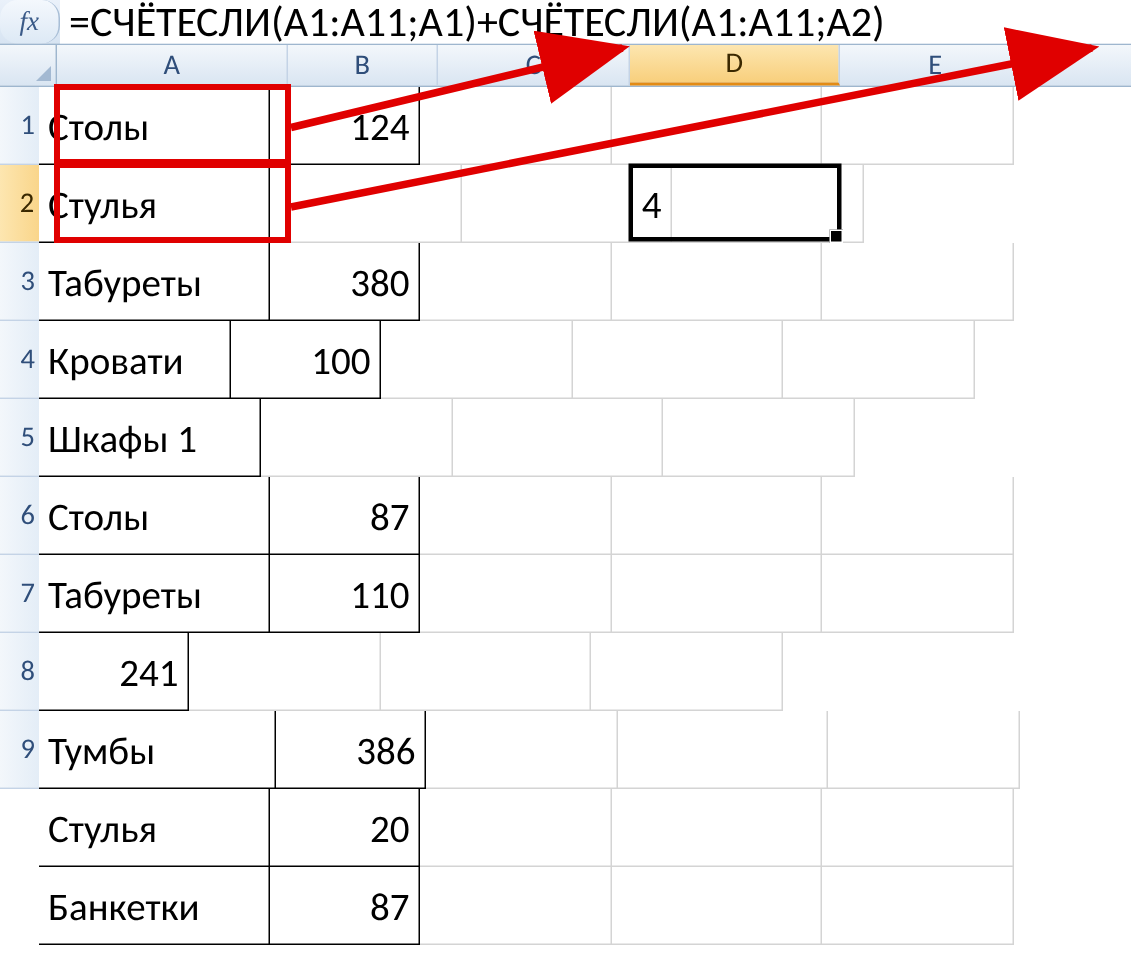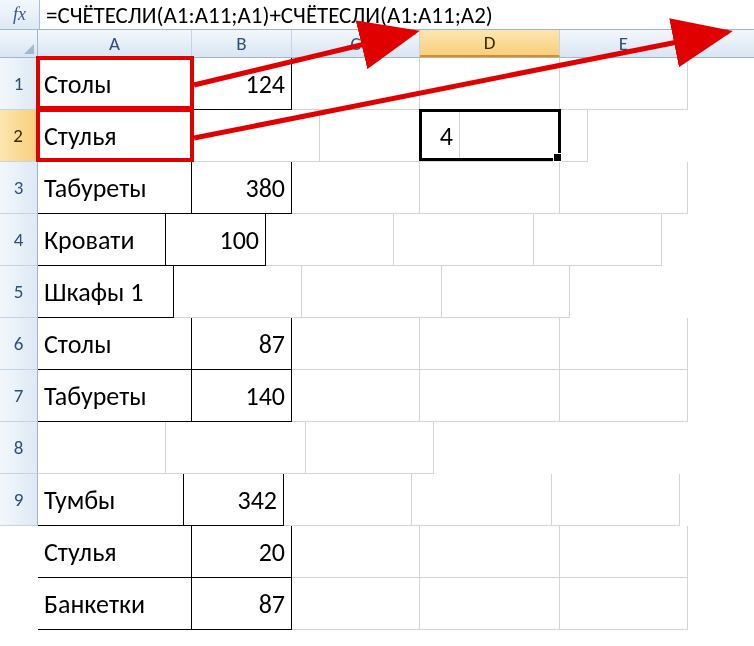--- a/index.html
+++ b/index.html
@@ -22,26 +22,27 @@
     width: 40px;
     display: flex;
     align-items: center;
     justify-content: center;
     border-right: 1px solid #a8bed6;
     font-style: italic;
     font-family: "Times New Roman", serif;
     font-size: 18px;
     color: #3a5a88;
     background: linear-gradient(#f4f8fd, #dde9f5);
+    border-radius: 12px;
   }
   .formula-input {
     flex: 1;
     background: #fff;
     border: none;
-    font-size: 23px;
+    font-size: 28px;
     padding: 2px 6px;
     font-family: Calibri, Arial, sans-serif;
     color: #000;
   }
   .grid-wrap {
     position: relative;
   }
   .corner {
     position: absolute;
     left: 0; top: 0;
@@ -95,21 +96,21 @@
     font-size: 19px;
     color: #2f4e7a;
   }
   .row-head.selected {
     background: linear-gradient(to right, #fde6b0, #f8cf7c);
     border-right: 2px solid #e38b14;
     color: #3a2800;
   }
   .cells {
     position: absolute;
-    left: 38px; top: 28px;
+    left: 26px; top: 28px;
   }
   .row {
     display: flex;
     height: 52px;
   }
   .cell {
     height: 52px;
     border-right: 1px solid #d4d4d4;
     border-bottom: 1px solid #d4d4d4;
     font-size: 26px;
@@ -204,47 +205,48 @@
       <div class="cell" style="width:128px"></div>
     </div>
     <div class="row">
       <div class="cell data-border-br" style="width:128px">Кровати</div>
       <div class="cell num data-border-br" style="width:100px">100</div>
       <div class="cell" style="width:128px"></div>
       <div class="cell" style="width:140px"></div>
       <div class="cell" style="width:128px"></div>
     </div>
     <div class="row">
-      <div class="cell data-border-br" style="width:136px">Шкафы 1</div>
+      <div class="cell data-border-br" style="width:148px">Шкафы 1</div>
       <div class="cell" style="width:128px"></div>
       <div class="cell" style="width:140px"></div>
       <div class="cell" style="width:128px"></div>
     </div>
     <div class="row">
       <div class="cell data-border-br" style="width:154px">Столы</div>
       <div class="cell num data-border-br" style="width:100px">87</div>
       <div class="cell" style="width:128px"></div>
       <div class="cell" style="width:140px"></div>
       <div class="cell" style="width:128px"></div>
     </div>
     <div class="row">
       <div class="cell data-border-br" style="width:154px">Табуреты</div>
-      <div class="cell num data-border-br" style="width:100px">140</div>
-      <div class="cell" style="width:128px"></div>
-      <div class="cell" style="width:140px"></div>
-      <div class="cell" style="width:128px"></div>
-    </div>
-    <div class="row">
-      <div class="cell" style="width:128px"></div>
-      <div class="cell" style="width:140px"></div>
-      <div class="cell" style="width:128px"></div>
-    </div>
-    <div class="row">
-      <div class="cell data-border-br" style="width:146px">Тумбы</div>
-      <div class="cell num data-border-br" style="width:100px">342</div>
+      <div class="cell num data-border-br" style="width:100px">110</div>
+      <div class="cell" style="width:128px"></div>
+      <div class="cell" style="width:140px"></div>
+      <div class="cell" style="width:128px"></div>
+    </div>
+    <div class="row">
+      <div class="cell num data-border-br" style="width:100px">241</div>
+      <div class="cell" style="width:128px"></div>
+      <div class="cell" style="width:140px"></div>
+      <div class="cell" style="width:128px"></div>
+    </div>
+    <div class="row">
+      <div class="cell data-border-br" style="width:158px">Тумбы</div>
+      <div class="cell num data-border-br" style="width:100px">386</div>
       <div class="cell" style="width:128px"></div>
       <div class="cell" style="width:140px"></div>
       <div class="cell" style="width:128px"></div>
     </div>
     <div class="row">
       <div class="cell data-border-br" style="width:154px">Стулья</div>
       <div class="cell num data-border-br" style="width:100px">20</div>
       <div class="cell" style="width:128px"></div>
       <div class="cell" style="width:140px"></div>
       <div class="cell" style="width:128px"></div>

